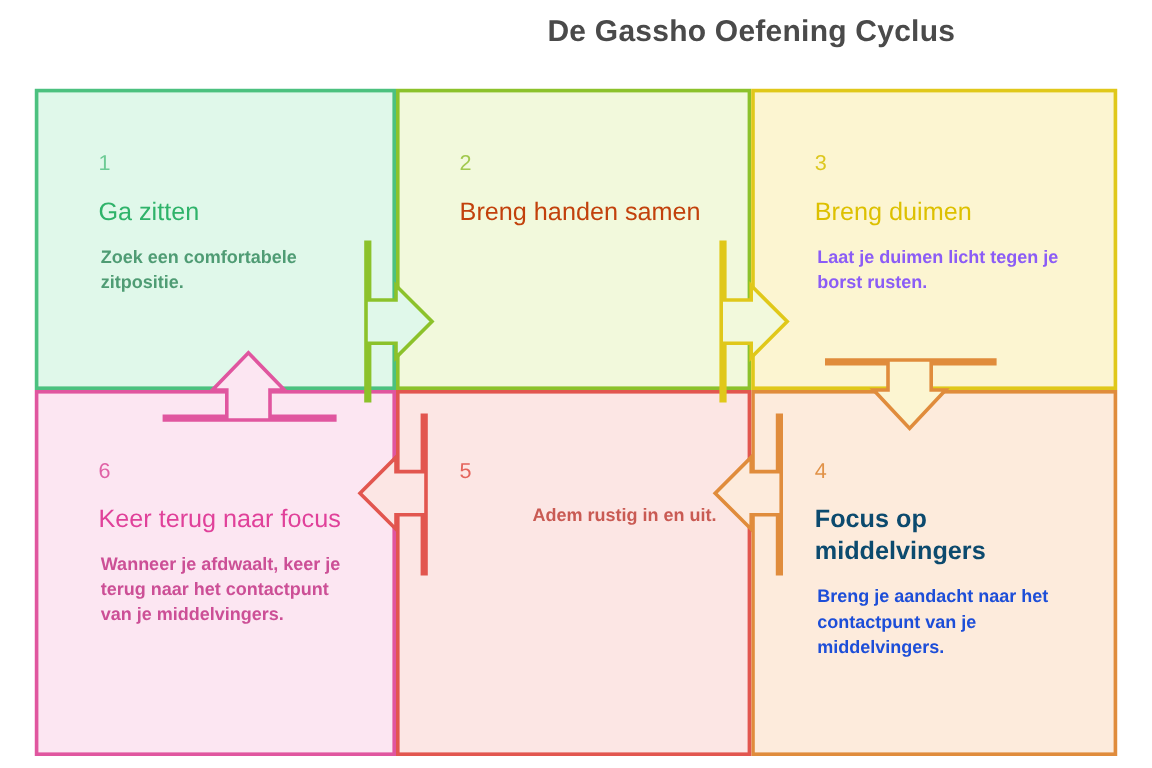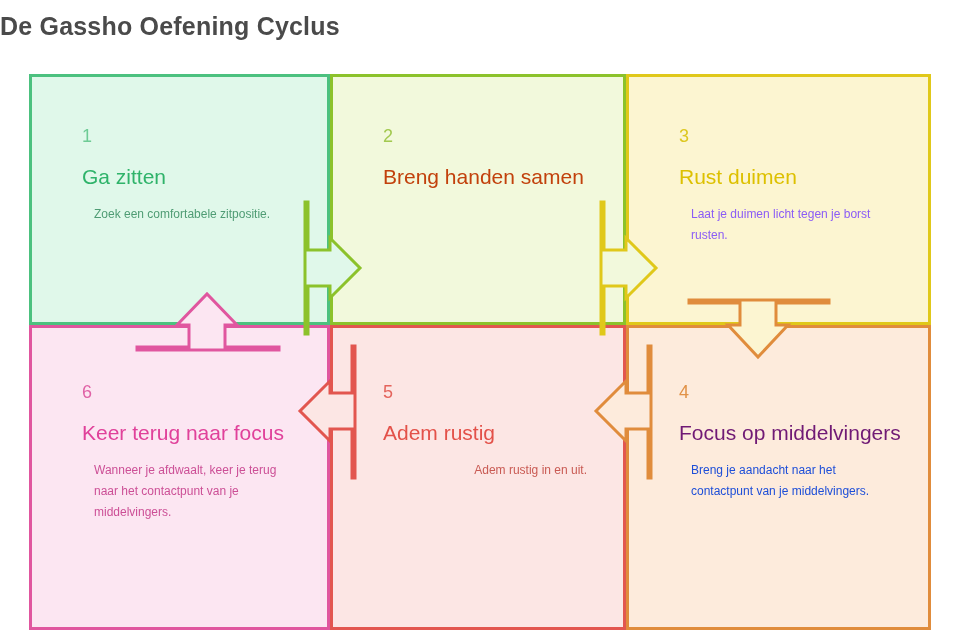--- a/index.html
+++ b/index.html
@@ -13,21 +13,21 @@
     height: 640px;
     overflow: hidden;
     font-family: "Liberation Sans", "DejaVu Sans", sans-serif;
     position: relative;
   }
   #page-title {
     position: absolute;
     top: 10px;
     left: 0;
     width: 796px;
-    text-align: left;
+    text-align: right;
     font-size: 25px;
     font-weight: bold;
     color: #4a4a4a;
     letter-spacing: 0.2px;
     line-height: 32px;
   }
   #cycle-grid {
     position: absolute;
     left: 29px;
     top: 74px;
@@ -50,24 +50,24 @@
     font-weight: normal;
     margin: 0 0 16px 0;
   }
   .cell-title {
     font-size: 21px;
     line-height: 27px;
     font-weight: normal;
     margin: 0 0 14px 0;
   }
   .cell-desc {
-    font-size: 12px;
+    font-size: 15px;
     line-height: 21px;
-    font-weight: normal;
-    margin: 12px;
+    font-weight: bold;
+    margin: 2px;
   }
   
   #cell-1 { left: 0;   top: 0;   width: 301px; height: 251px; }
   #cell-2 { left: 301px; top: 0; width: 296px; height: 251px; }
   #cell-3 { left: 597px; top: 0; width: 305px; height: 251px; }
   #cell-6 { left: 0;   top: 251px; width: 301px; height: 305px; }
   #cell-5 { left: 301px; top: 251px; width: 296px; height: 305px; }
   #cell-4 { left: 597px; top: 251px; width: 305px; height: 305px; }
 
   #cell-1 .cell-inner { top: 48px; }
@@ -105,37 +105,36 @@
   <div class="cell" id="cell-2" style="background: rgb(242, 249, 220); border: 3px solid rgb(140, 194, 43);">
     <div class="cell-inner">
       <div class="cell-num" style="color: rgb(162, 201, 79);">2</div>
       <div class="cell-title" style="color: #c2410c;">Breng handen samen</div>
     </div>
   </div>
 
   <div class="cell" id="cell-3" style="background: rgb(252, 245, 209); border: 3px solid rgb(224, 200, 26);">
     <div class="cell-inner">
       <div class="cell-num" style="color: rgb(221, 199, 31);">3</div>
-      <div class="cell-title" style="color: rgb(221, 192, 0);">Rust duimen</div>
+      <div class="cell-title" style="color: rgb(221, 192, 0);">Breng duimen</div>
       <div class="cell-desc" style="color: #8b5cf6;">Laat je duimen licht tegen je borst rusten.</div>
     </div>
   </div>
 
   <div class="cell" id="cell-4" style="background: rgb(253, 235, 220); border: 3px solid rgb(224, 140, 60);">
     <div class="cell-inner">
       <div class="cell-num" style="color: rgb(225, 146, 72);">4</div>
-      <div class="cell-title" style="color: #701a75;">Focus op middelvingers</div>
+      <div class="cell-title" style="color: #0c4a6e; font-weight: bold;">Focus op middelvingers</div>
       <div class="cell-desc" style="color: #1d4ed8;">Breng je aandacht naar het contactpunt van je middelvingers.</div>
     </div>
   </div>
 
   <div class="cell" id="cell-5" style="background: rgb(252, 230, 228); border: 3px solid rgb(226, 86, 79);">
     <div class="cell-inner">
       <div class="cell-num" style="color: rgb(228, 100, 92);">5</div>
-      <div class="cell-title" style="color: rgb(227, 81, 73);">Adem rustig</div>
       <div class="cell-desc" style="color: rgb(201, 90, 83); text-align: right;">Adem rustig in en uit.</div>
     </div>
   </div>
 
   <div class="cell" id="cell-6" style="background: rgb(252, 230, 242); border: 3px solid rgb(224, 86, 159);">
     <div class="cell-inner">
       <div class="cell-num" style="color: rgb(224, 98, 166);">6</div>
       <div class="cell-title" style="color: rgb(224, 65, 154);">Keer terug naar focus</div>
       <div class="cell-desc" style="color: rgb(204, 79, 150);">Wanneer je afdwaalt, keer je terug naar het contactpunt van je middelvingers.</div>
     </div>

